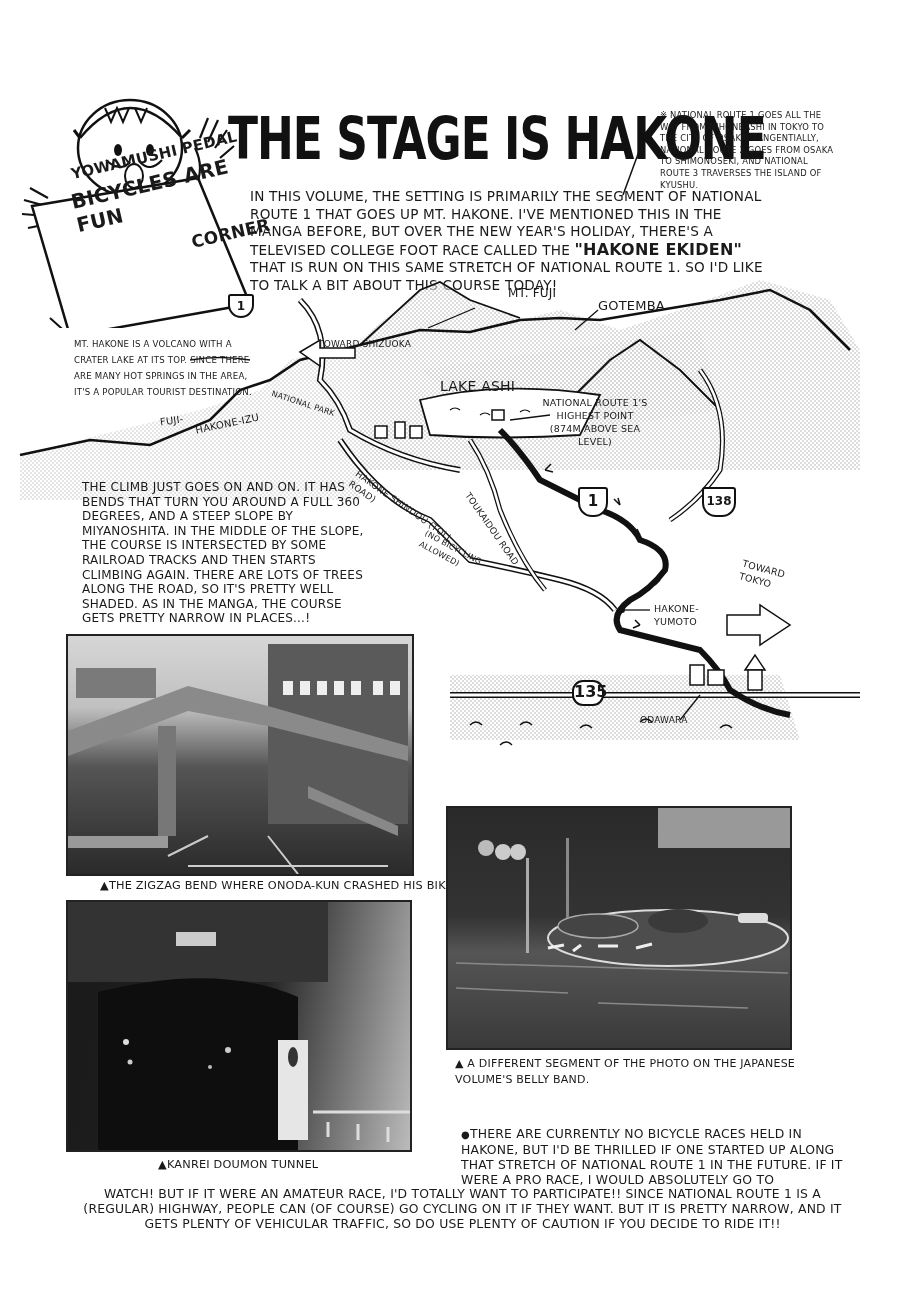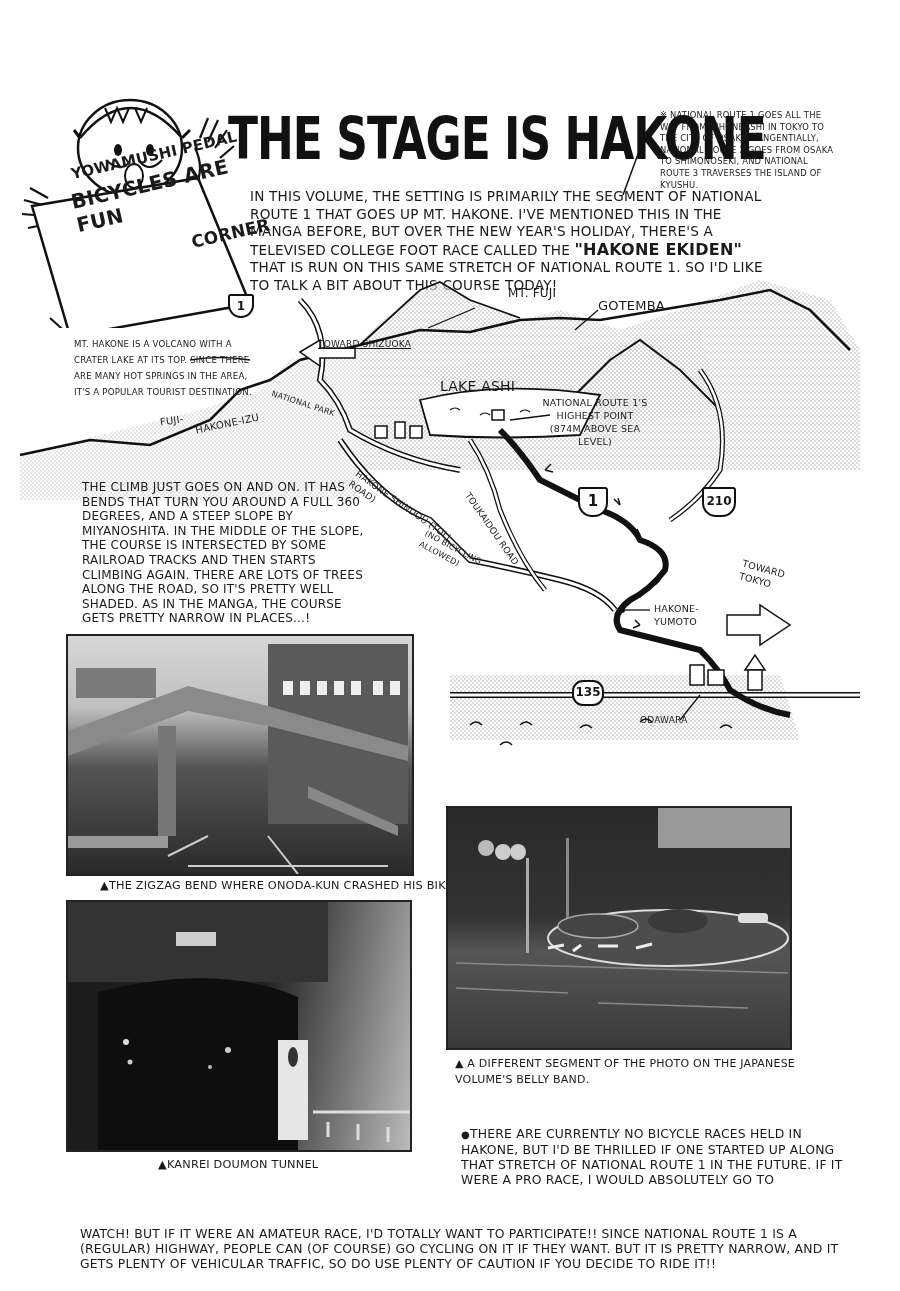--- a/index.html
+++ b/index.html
@@ -141,26 +141,26 @@
   <path d="M428 58 L475 38" stroke="#111" stroke-width="1.3"></path>
   <path d="M575 60 L598 40" stroke="#111" stroke-width="1.3"></path>
   <path d="M510 150 L550 145" stroke="#111" stroke-width="1.3"></path>
   <path d="M625 340 L650 340" stroke="#111" stroke-width="1.3"></path>
   <circle cx="622" cy="340" r="3" fill="#111"></circle>
   <path d="M700 425 L680 450" stroke="#111" stroke-width="1.3"></path>
 </svg>
 
 <div class="route-shield" style="left:228px; top:294px; width:22px; height:20px; font-size:12px; line-height:20px;">1</div>
 <div class="route-shield" style="left:578px; top:487px;">1</div>
-<div class="route-shield" style="left:702px; top:487px; width:30px; font-size:12px;">210</div>
-<div class="route-shield" style="left:572px; top:680px; width:28px; height:22px; font-size:12px; line-height:20px;border-radius:11px;">135</div>
+<div class="route-shield" style="left:702px; top:487px; width:30px; font-size:12px;">138</div>
+<div class="route-shield" style="left:572px; top:680px; width:28px; height:22px; font-size:16px; line-height:20px;border-radius:11px;">135</div>
 
 <div class="abs hand label" style="left:508px; top:287px; font-size:12px;">MT. FUJI</div>
 <div class="abs hand label" style="left:598px; top:300px; font-size:13px;">GOTEMBA</div>
-<div class="abs hand label" style="left:318px; top:338px; font-size:9px;text-decoration:underline;">TOWARD SHIZUOKA</div>
+<div class="abs hand label" style="left:318px; top:338px; font-size:9px;">TOWARD SHIZUOKA</div>
 <div class="abs hand label" style="left:440px; top:380px; font-size:14px;">LAKE ASHI</div>
 <div class="abs hand small" style="left:540px; top:396px; width:110px; text-align:center;">NATIONAL ROUTE 1'S HIGHEST POINT (874M ABOVE SEA LEVEL)</div>
 <div class="abs hand label" style="left:160px; top:415px; font-size:10px; transform:rotate(-8deg);">FUJI-</div>
 <div class="abs hand label" style="left:195px; top:418px; font-size:10px; transform:rotate(-12deg);">HAKONE-IZU</div>
 <div class="abs hand label" style="left:270px; top:398px; font-size:8px; transform:rotate(18deg);">NATIONAL PARK</div>
 <div class="abs hand label" style="left:360px; top:468px; font-size:9px; width:140px; transform:rotate(35deg); transform-origin:left top;">HAKONE SHINDOU (TOLL ROAD)</div>
 <div class="abs hand label" style="left:428px; top:528px; font-size:8px; width:70px; transform:rotate(28deg); transform-origin:left top;">(NO BICYCLING ALLOWED)</div>
 <div class="abs hand label" style="left:472px; top:490px; font-size:9px; transform:rotate(55deg); transform-origin:left top;">TOUKAIDOU ROAD</div>
 <div class="abs hand small" style="left:654px; top:602px; width:60px;">HAKONE-YUMOTO</div>
 <div class="abs hand small" style="left:740px; top:564px; width:60px; transform:rotate(15deg);">TOWARD TOKYO</div>
@@ -221,13 +221,13 @@
     <rect x="210" y="138" width="30" height="100" fill="#e6e6e6"></rect>
     <ellipse cx="225" cy="155" rx="5" ry="10" fill="#333"></ellipse>
     <path d="M245 210 L342 210 M260 220 L260 235 M290 222 L290 238 M320 225 L320 240" stroke="#ddd" stroke-width="3"></path>
   </svg>
 </div>
 <div class="abs hand caption" style="left:158px; top:1158px;">▲KANREI DOUMON TUNNEL</div>
 
 <div class="abs hand bottom" style="left:434px; top:1126px; width:400px;margin-left:27px;">
   <span style="font-size:10px;">●</span><span>THERE ARE CURRENTLY NO BICYCLE RACES HELD IN HAKONE, BUT I'D BE THRILLED IF ONE STARTED UP ALONG THAT STRETCH OF NATIONAL ROUTE 1 IN THE FUTURE. IF IT WERE A PRO RACE, I WOULD ABSOLUTELY GO TO</span>
 </div>
-<div class="abs hand bottom" style="left:80px; top:1226px; width:765px;">WATCH! BUT IF IT WERE AN AMATEUR RACE, I'D TOTALLY WANT TO PARTICIPATE!! SINCE NATIONAL ROUTE 1 IS A (REGULAR) HIGHWAY, PEOPLE CAN (OF COURSE) GO CYCLING ON IT IF THEY WANT. BUT IT IS PRETTY NARROW, AND IT GETS PLENTY OF VEHICULAR TRAFFIC, SO DO USE PLENTY OF CAUTION IF YOU DECIDE TO RIDE IT!!</div>
+<div class="abs hand bottom" style="left:80px; top:1186px; width:765px;text-align:center;">WATCH! BUT IF IT WERE AN AMATEUR RACE, I'D TOTALLY WANT TO PARTICIPATE!! SINCE NATIONAL ROUTE 1 IS A (REGULAR) HIGHWAY, PEOPLE CAN (OF COURSE) GO CYCLING ON IT IF THEY WANT. BUT IT IS PRETTY NARROW, AND IT GETS PLENTY OF VEHICULAR TRAFFIC, SO DO USE PLENTY OF CAUTION IF YOU DECIDE TO RIDE IT!!</div>
 
 </body></html>

